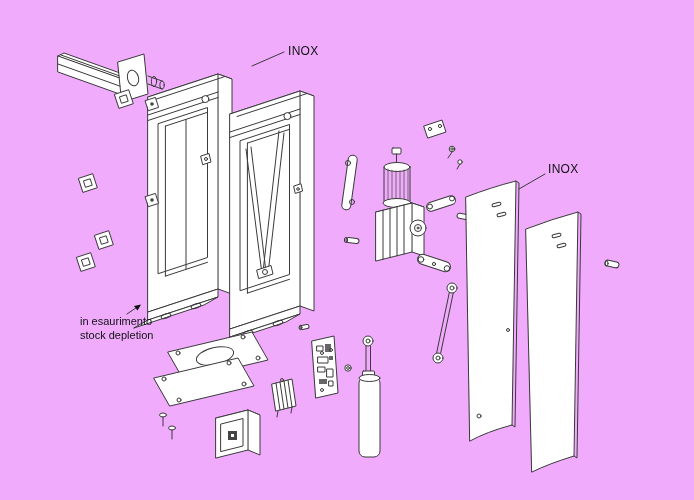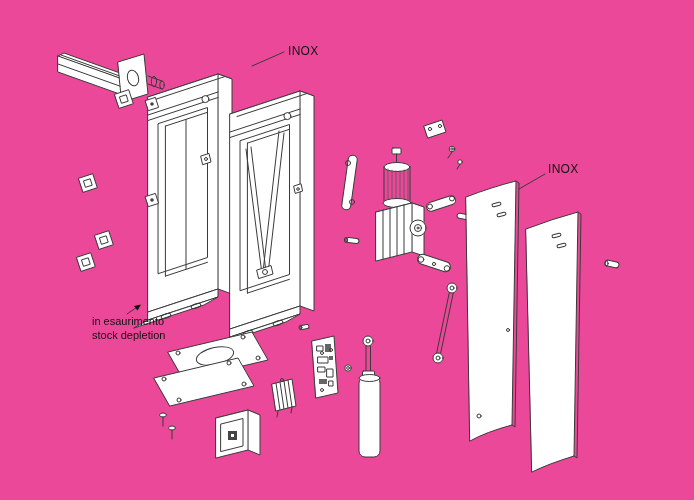--- a/index.html
+++ b/index.html
@@ -1,17 +1,17 @@
 <!DOCTYPE html>
 <html><head>
 <meta charset="utf-8">
 <style>
   html,body{margin:0;padding:0;background:#fff;}
   .stage{
-    position:relative;width:694px;height:500px;background:#ec4899;
+    position:relative;width:694px;height:500px;background:#f0abfc;
     font-family:"Liberation Sans",sans-serif;overflow:hidden;
   }
   .stage svg{position:absolute;left:0;top:0;}
   .label{
     position:absolute;font-size:12px;color:#111;letter-spacing:.3px;white-space:nowrap;
   }
   .note{
     position:absolute;font-size:11px;color:#111;line-height:14px;white-space:nowrap;
   }
 </style>
@@ -273,18 +273,18 @@
 
       <line x1="545" y1="174" x2="519" y2="189"></line>
 
     </g>
   </svg>
 
   <div class="label" style="left:288px;top:44px">INOX</div>
 
   <div class="label" style="left:548px;top:162px">INOX</div>
 
-  <div class="note" style="left:92px;top:314px">
+  <div class="note" style="left:80px;top:314px">
     <div>in esaurimento</div>
     <div>stock depletion</div>
   </div>
 
 </div>
 
 </body></html>

